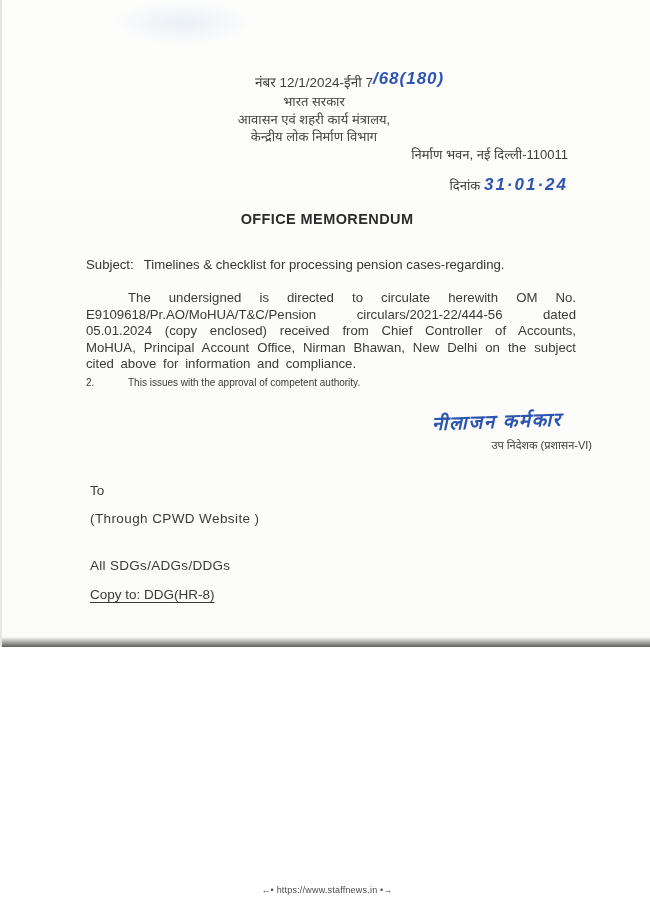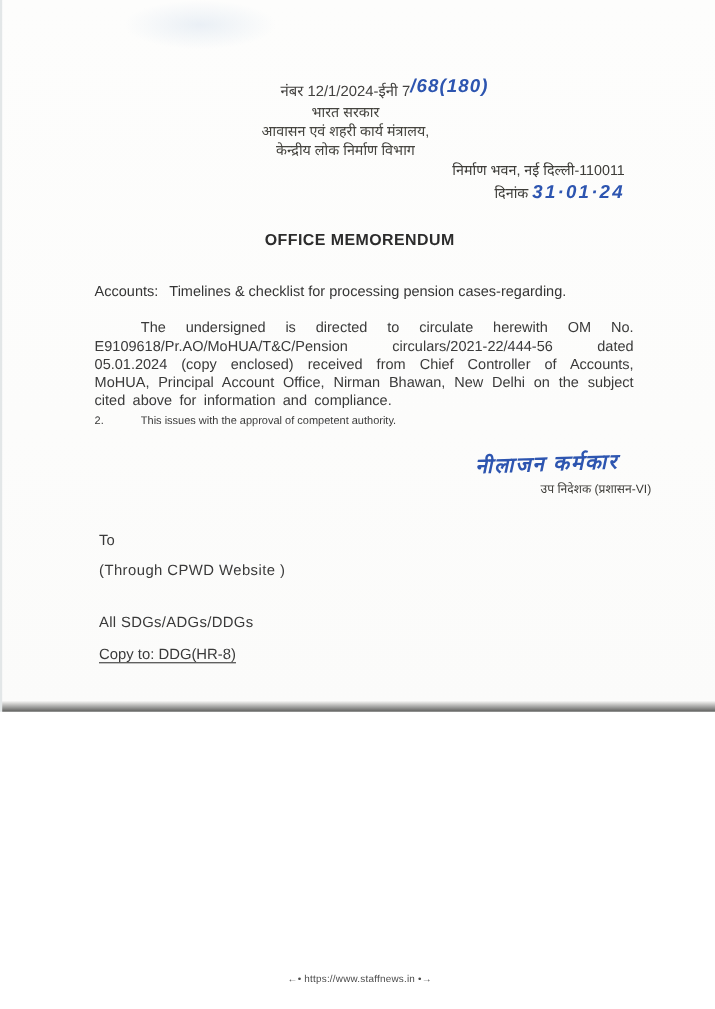--- a/index.html
+++ b/index.html
@@ -71,21 +71,21 @@
   .govt-block .line { transform: translateX(-13px); }
   .addr-block {
     position: absolute;
     right: 82px; top: 146px;
     text-align: right;
     font-size: 13px;
     color: #3d3c38;
     line-height: 18px;
   }
   .date-row {
-    margin-top: 2px;
+    margin-top: 12px;
     padding-left: 12px;
   }
   .date-value {
     font-size: 17px;
     font-weight: 600;
     letter-spacing: 2px;
   }
   
   .memo-title {
     position: absolute;
@@ -213,21 +213,21 @@
     <div class="hindi">निर्माण भवन, नई दिल्ली-110011</div>
     <div class="date-row">
       <span class="hindi">दिनांक</span>
       <span class="handwritten date-value">31·01·24</span>
     </div>
   </div>
 
   <div class="memo-title">OFFICE MEMORENDUM</div>
 
   <div class="subject-line">
-    <span class="subj-label">Accounts:</span><span>Timelines &amp; checklist for processing pension cases-regarding.</span>
+    <span class="subj-label">Subject:</span><span>Timelines &amp; checklist for processing pension cases-regarding.</span>
   </div>
 
   <div class="body-para1">The undersigned is directed to circulate herewith OM No. E9109618/Pr.AO/MoHUA/T&amp;C/Pension circulars/2021-22/444-56 dated 05.01.2024 (copy enclosed) received from Chief Controller of Accounts, MoHUA, Principal Account Office, Nirman Bhawan, New Delhi on the subject cited above for information and compliance.</div>
 
   <div class="body-para2">
     <span class="para-num">2.</span><span>This issues with the approval of competent authority.</span>
   </div>
 
   <div class="sign-block">
     <div>

